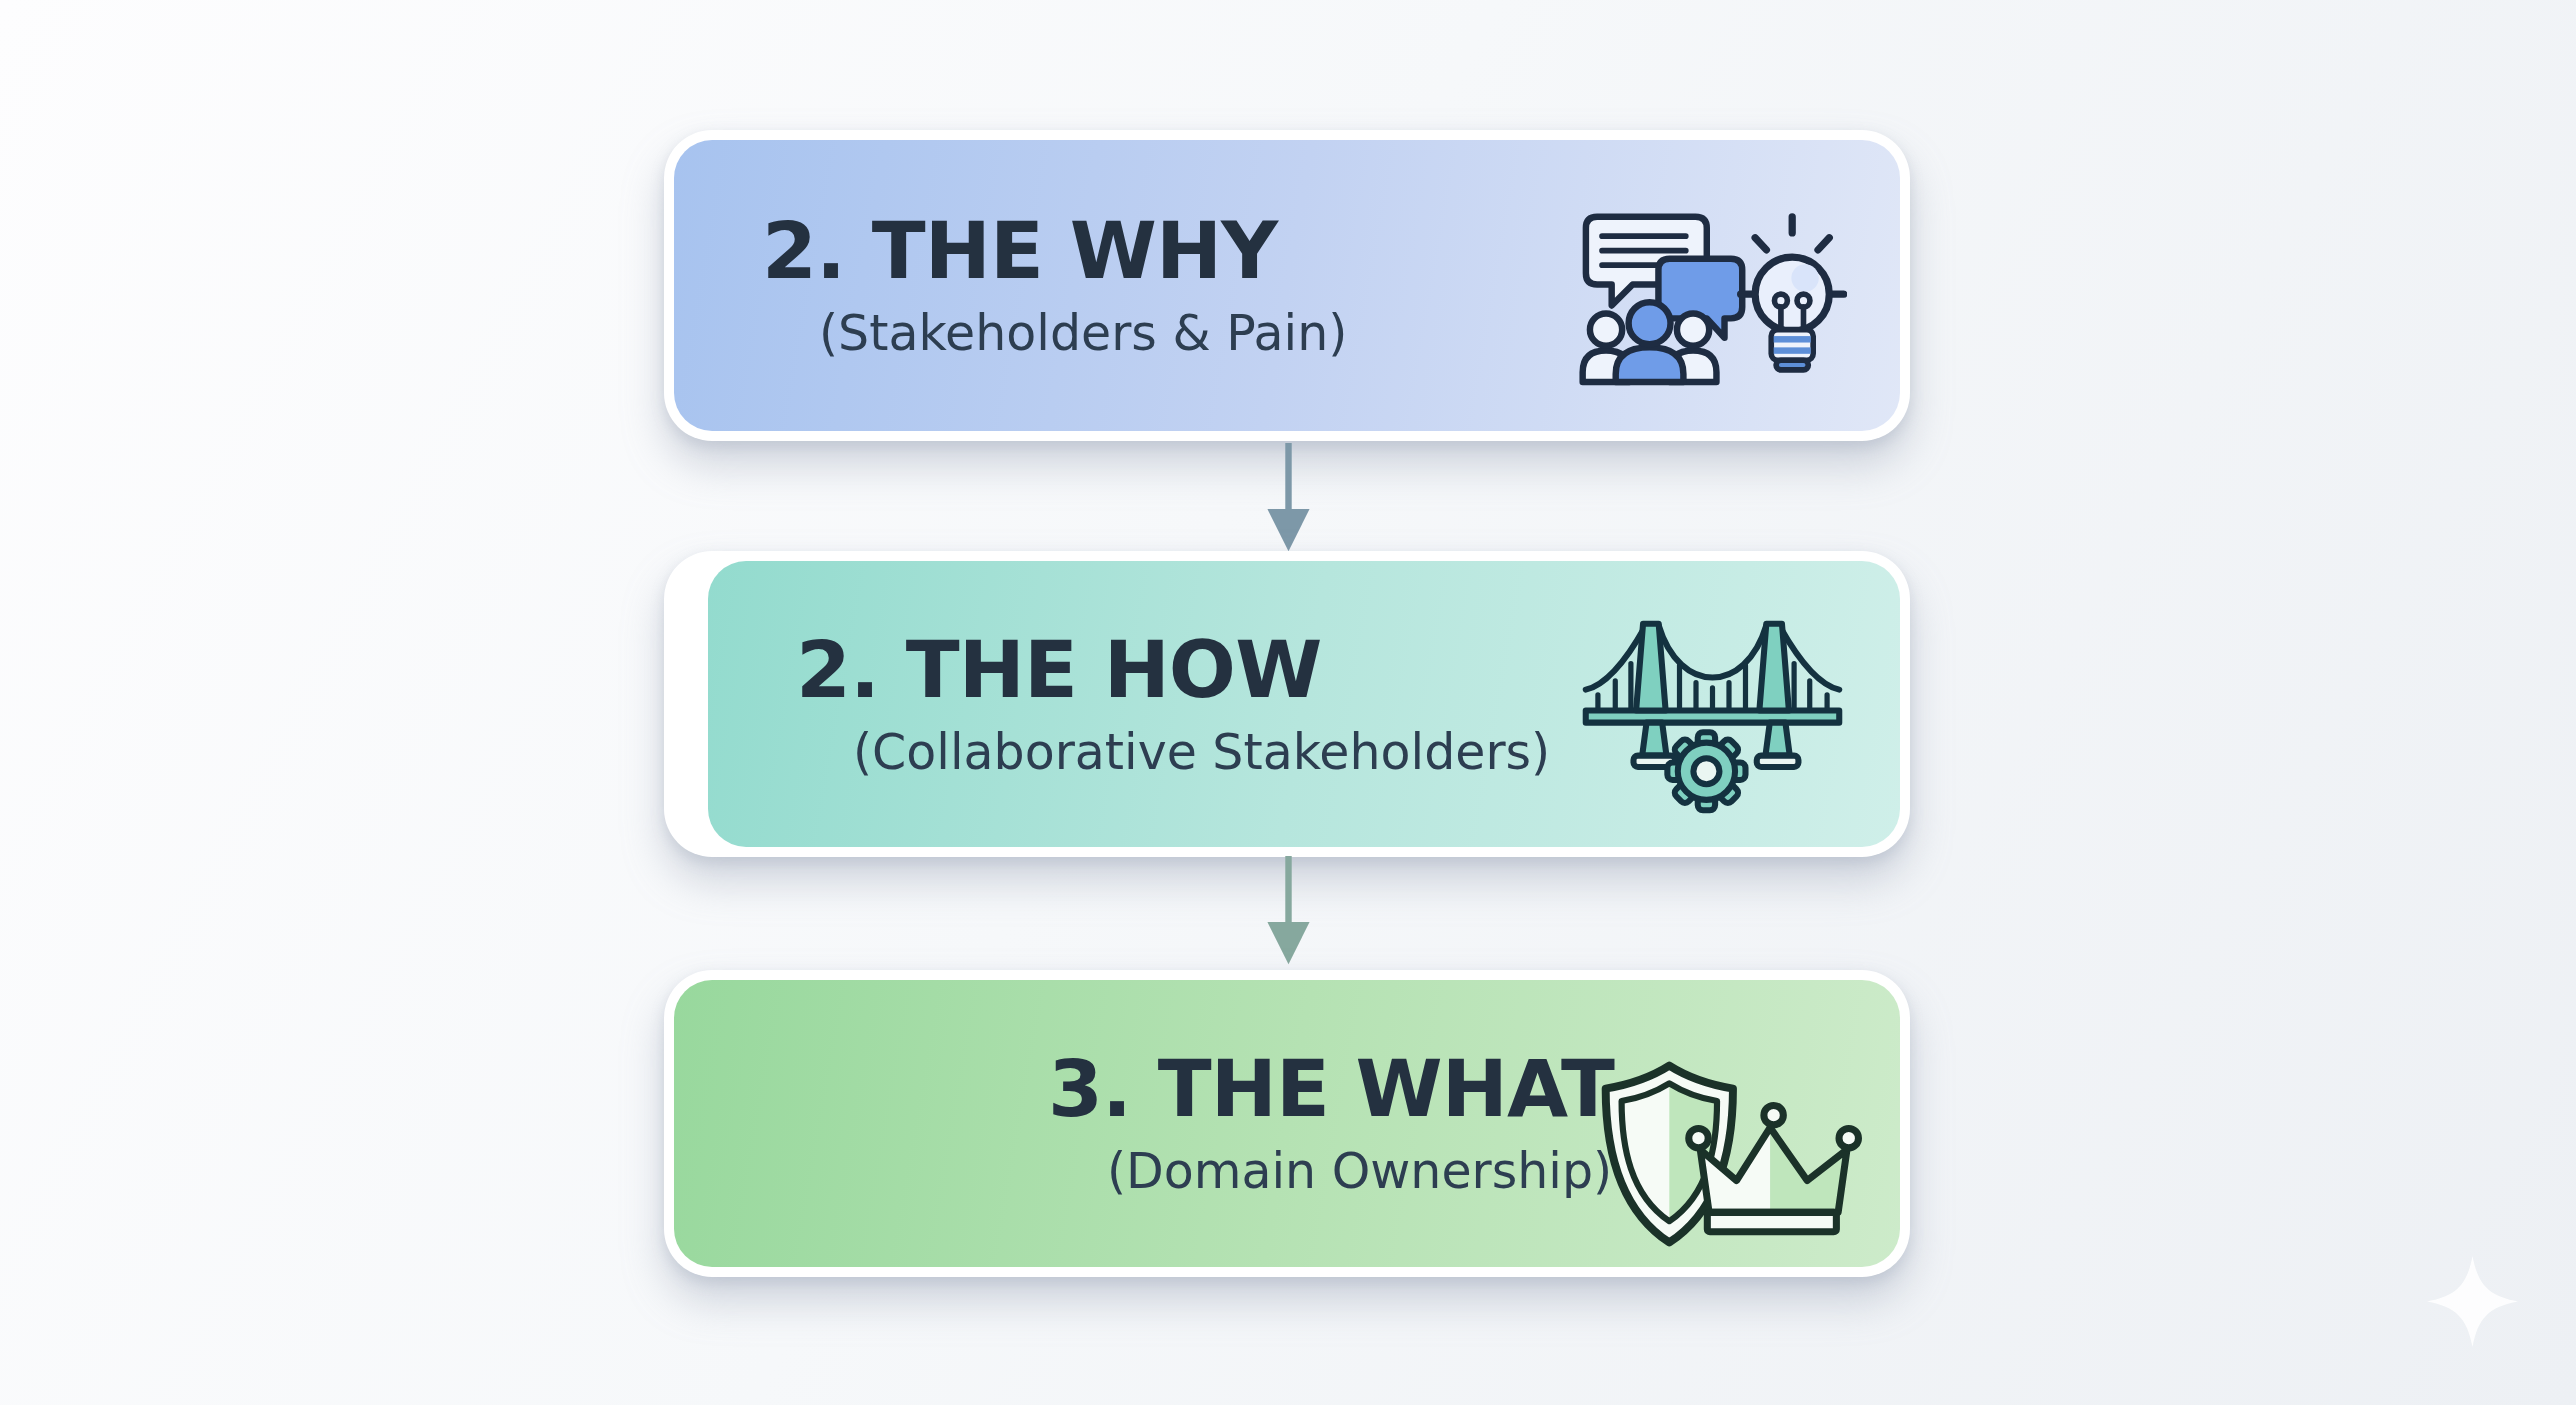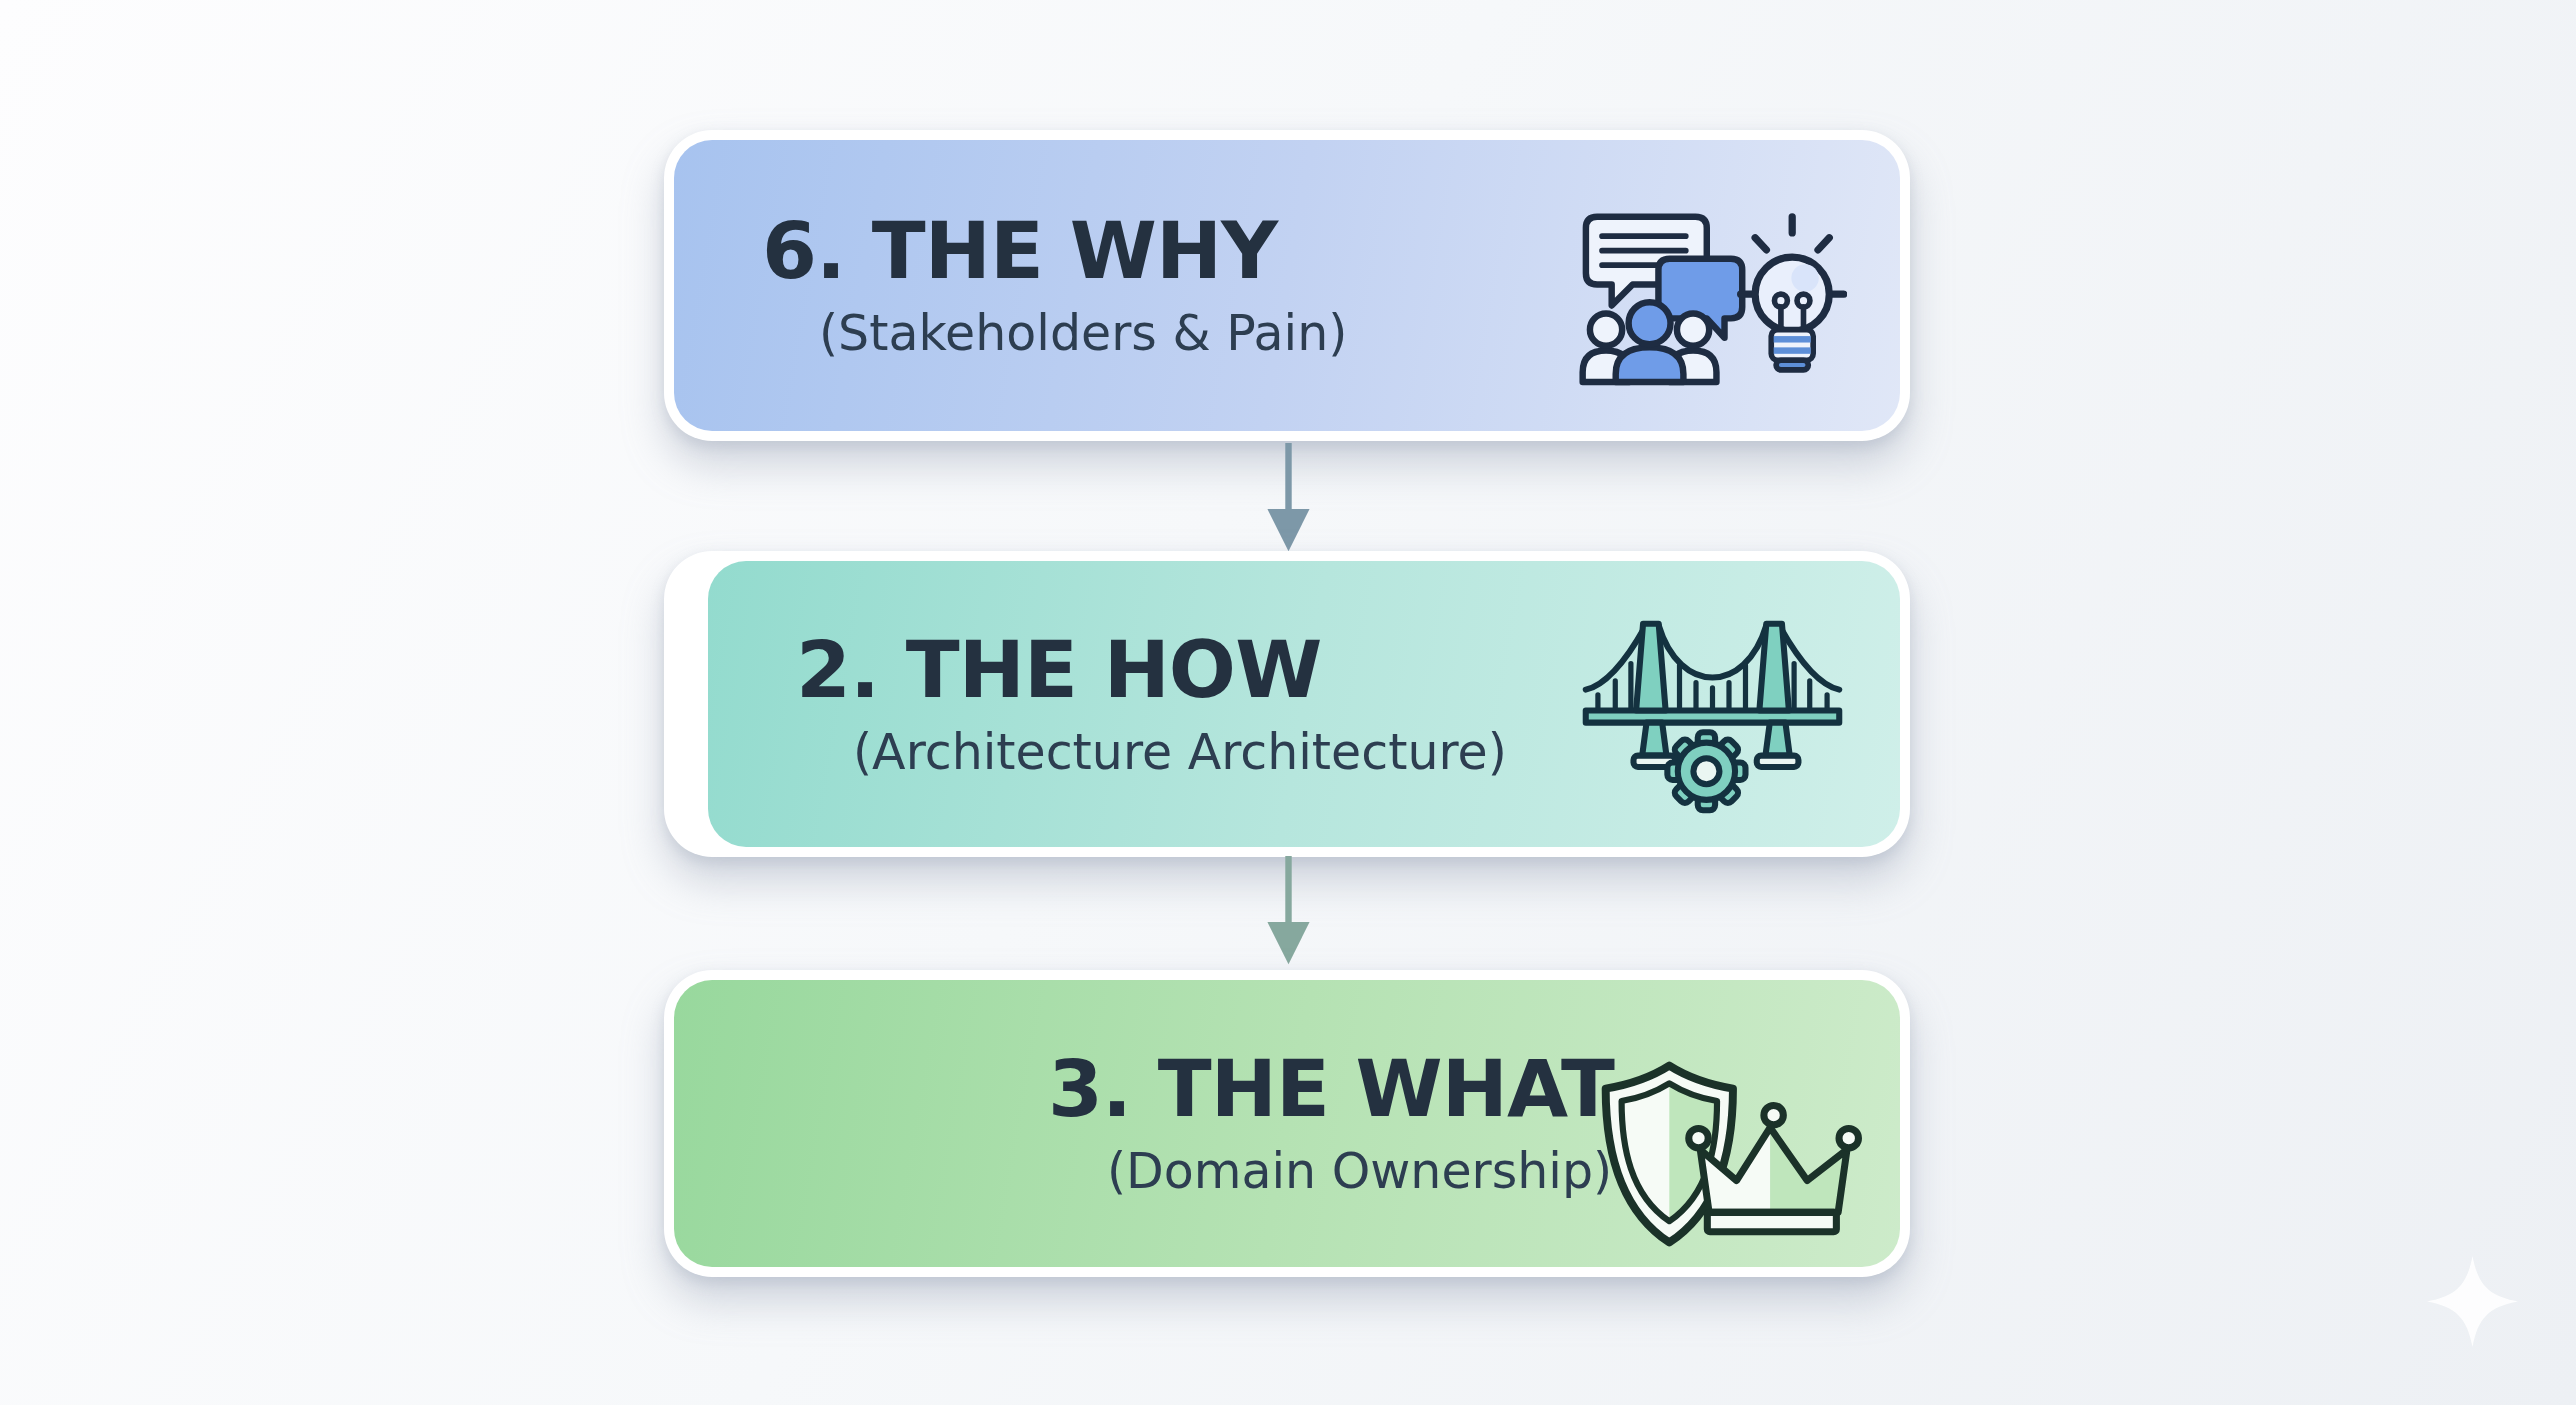--- a/index.html
+++ b/index.html
@@ -52,21 +52,21 @@
   .sparkle { position:absolute; left:2427px; top:1256px; width:91px; height:91px; opacity:.92; }
 </style>
 </head>
 <body>
 
 <div class="stage">
 
   <section class="card card-why" style="--outline: #1e2c42; --accent: #6f9ce8; --accent2: #5d8fd8; --light: #eef3fc;">
     <div class="card-inner" style="background: linear-gradient(100deg, rgb(167, 195, 239) 0%, rgb(194, 210, 242) 50%, rgb(224, 231, 247) 100%);">
       <div class="card-text">
-        <h2 class="card-title" style="color: rgb(36, 49, 64);">6. THE WHY</h2>
+        <h2 class="card-title" style="color: rgb(36, 49, 64);">2. THE WHY</h2>
         <p class="card-subtitle" style="color: rgb(45, 62, 81);">(Stakeholders &amp; Pain)</p>
       </div>
       <svg class="card-icons icons-why" viewBox="0 0 340 215">
         <g>
           <path class="st f-light" stroke-width="8" d="M30 8 H152 Q166 8 166 22 V78 Q166 92 152 92 H74 L48 118 V92 H30 Q16 92 16 78 V22 Q16 8 30 8 Z"></path>
           <path class="st f-none" stroke-width="7" d="M36 32 H140 M36 50 H140 M36 68 H106"></path>
           <path class="st f-accent" stroke-width="8" d="M120 60 H196 Q210 60 210 74 V120 Q210 134 196 134 H188 V158 L166 134 H120 Q106 134 106 120 V74 Q106 60 120 60 Z"></path>
         </g>
         <g>
           <path class="st f-light" stroke-width="8" d="M12 213 V201 Q12 174 41 174 Q70 174 70 201 V213 Z"></path>
@@ -94,21 +94,21 @@
 
   <svg class="arrow arrow-1" viewBox="0 0 60 120">
     <rect class="arrow-shape" x="26.5" y="0" width="7" height="76" fill="#7d98a8"></rect>
     <polygon class="arrow-shape" points="7,72 53,72 30,118" fill="#7d98a8"></polygon>
   </svg>
 
   <section class="card card-how" style="--outline: #143240; --accent: #7fd0c0; --accent2: #6cc4b2; --light: #eaf6f2;">
     <div class="card-inner" style="background: linear-gradient(100deg, rgb(147, 219, 206) 0%, rgb(182, 230, 221) 50%, rgb(207, 239, 233) 100%);">
       <div class="card-text">
         <h2 class="card-title" style="color: rgb(36, 49, 64);">2. THE HOW</h2>
-        <p class="card-subtitle" style="color: rgb(45, 62, 81);">(Architecture Architecture)</p>
+        <p class="card-subtitle" style="color: rgb(45, 62, 81);">(Collaborative Stakeholders)</p>
       </div>
       <svg class="card-icons icons-how" viewBox="0 0 300 235">
         <g>
           <path class="st f-none" stroke-width="7" d="M4 86 C30 80 54 46 72 14"></path>
           <path class="st f-none" stroke-width="7" d="M88 12 C112 92 188 92 212 12"></path>
           <path class="st f-none" stroke-width="7" d="M228 14 C246 46 270 80 296 86"></path>
           <path class="st f-none" stroke-width="6" d="M18 92 V110 M38 76 V110 M56 56 V110 M112 58 V110 M131 78 V110 M150 84 V110 M169 78 V110 M188 58 V110 M244 56 V110 M262 76 V110 M282 92 V110"></path>
           <rect class="st f-accent" stroke-width="7" x="4" y="110" width="292" height="14"></rect>
           <polygon class="st f-accent" stroke-width="7" points="70,10 88,10 96,110 62,110"></polygon>
           <polygon class="st f-accent" stroke-width="7" points="74,124 92,124 97,162 69,162"></polygon>

